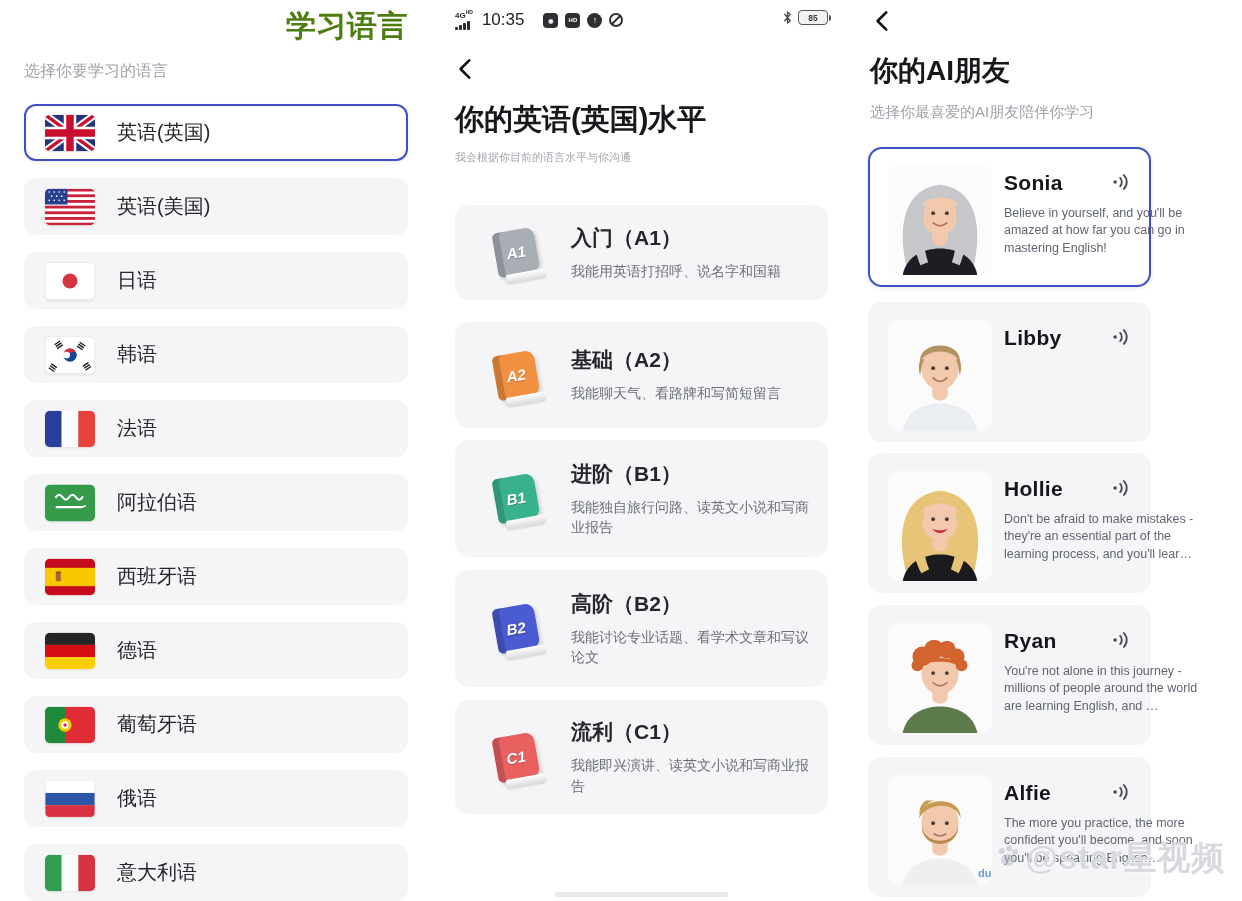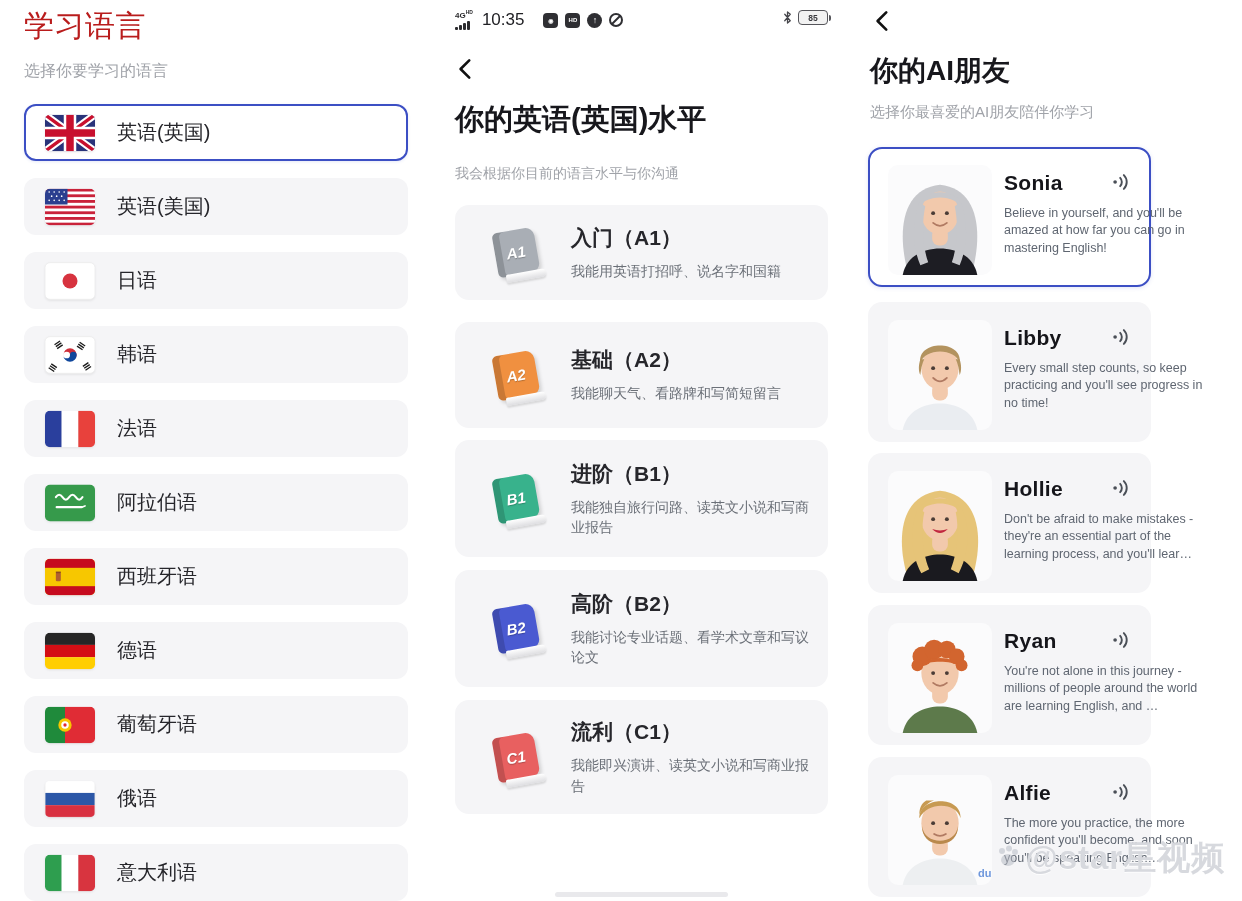--- a/index.html
+++ b/index.html
@@ -4,21 +4,21 @@
 <style>
   * { margin:0; padding:0; box-sizing:border-box; }
   html,body { width:1242px; height:901px; background:#fff; font-family:"Liberation Sans", sans-serif; overflow:hidden; }
   .stage { position:relative; width:1242px; height:901px; background:#fff; }
 
   
   .col { position:absolute; top:0; }
 
   
   .left-col { left:24px; width:384px; }
-  .panel-title { font-size:30px; font-weight:normal; color:#b91c1c; letter-spacing:.5px; }
+  .panel-title { font-size:30px; font-weight:bold; color:#4d7c0f; letter-spacing:.5px;text-align:right; }
   .panel-sub { font-size:16px; color:#a0a3a9; margin-top:14px; }
   .left-col .panel-title { margin-top:6px; }
   .lang-list { margin-top:22px; display:flex; flex-direction:column; gap:17px; }
   .lang-row { height:57px; background:#f5f5f7; border:2px solid transparent; border-radius:12px;
               display:flex; align-items:center; padding-left:19px; gap:22px; cursor:pointer; }
   .lang-row.selected { background:#fff; border-color:#3c4fc4; box-shadow:0 1px 3px rgba(60,79,196,.12); }
   .flag { width:50px; height:38px; flex:0 0 50px; display:block; }
   .flag svg { width:100%; height:100%; display:block; filter:drop-shadow(0 1px 1px rgba(0,0,0,.08)); }
   .lang-label { font-size:20px; color:#26262b; }
 
@@ -37,21 +37,21 @@
                display:flex; align-items:center; justify-content:center; }
   .sb-ring { width:14px; height:14px; border:2px solid #2f2f33; border-radius:50%; position:relative; }
   .sb-ring::after { content:""; position:absolute; left:-1px; top:4px; width:12px; height:2px; background:#2f2f33; transform:rotate(-45deg); }
   .sb-right { position:absolute; right:-13px; top:0; display:flex; align-items:center; gap:5px; }
   .battery { width:30px; height:15px; border:1.5px solid #55555a; border-radius:4px; display:flex; align-items:center; justify-content:center; position:relative; background:#f2f2f2; }
   .battery span { font-size:8.5px; color:#3a3a3e; font-weight:bold; }
   .battery::after { content:""; position:absolute; right:-4px; top:4px; width:2.5px; height:6px; background:#55555a; border-radius:0 2px 2px 0; }
   .back-btn { position:absolute; width:26px; height:26px; cursor:pointer; }
   .mid-back { left:-2px; top:56px; }
   .mid-title { position:absolute; left:0; top:100px; font-size:29px; font-weight:bold; color:#17171c; }
-  .mid-sub { position:absolute; left:0; top:165px; font-size:14px; color:#a0a3a9; }
+  .mid-sub { position:absolute; left:0; top:150px; font-size:11px; color:#a0a3a9; }
   .level-card { position:absolute; left:0; width:373px; background:#f5f5f7; border-radius:14px;
                 display:flex; align-items:center; padding:0 18px 0 32px; gap:26px; cursor:pointer; }
   .book-wrap { width:58px; flex:0 0 58px; display:flex; justify-content:center; }
   .book { position:relative; width:42px; height:45px; border-radius:5px 9px 9px 5px; transform:rotate(-10deg);
           box-shadow:inset 7px 0 0 rgba(0,0,0,.16), 2px 3px 4px rgba(0,0,0,.15);
           display:flex; align-items:center; justify-content:center; }
   .book::after { content:""; position:absolute; left:7px; bottom:-6px; width:40px; height:8px;
                  background:linear-gradient(#ffffff,#dedee1); border-radius:2px 5px 5px 2px;
                  box-shadow:0 2px 2px rgba(0,0,0,.12); z-index:-1; }
   .book b { color:#fff; font-size:15px; font-style:italic; font-weight:bold; text-shadow:0 1px 1px rgba(0,0,0,.25); }
@@ -479,21 +479,20 @@
           <path class="mouth" d="M45 59 Q52 66 59 59"></path>
         </svg>
         </span>
       <span class="friend-name">Libby</span>
       <span class="voice-icon">
         <svg viewBox="0 0 24 24">
             <circle cx="4.5" cy="12" r="2" fill="#4a4f57"></circle>
             <path d="M10 7.5 a6.5 6.5 0 0 1 0 9" stroke="#4a4f57" stroke-width="2.1" fill="none" stroke-linecap="round"></path>
             <path d="M14 4.5 a10.5 10.5 0 0 1 0 15" stroke="#4a4f57" stroke-width="2.1" fill="none" stroke-linecap="round"></path>
           </svg></span>
-      <span class="friend-quote">Every small step counts, so keep practicing and you'll see progress in no time!</span>
     </div>
 
     <div class="friend-card" style="top:453px;">
       <span class="avatar av-hollie">
         <svg viewBox="0 0 104 112">
           <path class="hair" d="M20 112 C6 68 12 24 52 20 C92 24 98 68 84 112 Z"></path>
           <path class="shirt" d="M14 112 C18 92 36 85 52 85 C68 85 86 92 90 112 Z"></path>
           <rect class="skin" x="44" y="64" width="16" height="18" rx="7"></rect>
           <ellipse class="skin" cx="52" cy="49" rx="19" ry="22"></ellipse>
           <path class="hair" d="M30 45 C28 22 76 22 74 45 C70 29 34 29 30 45 Z"></path>

